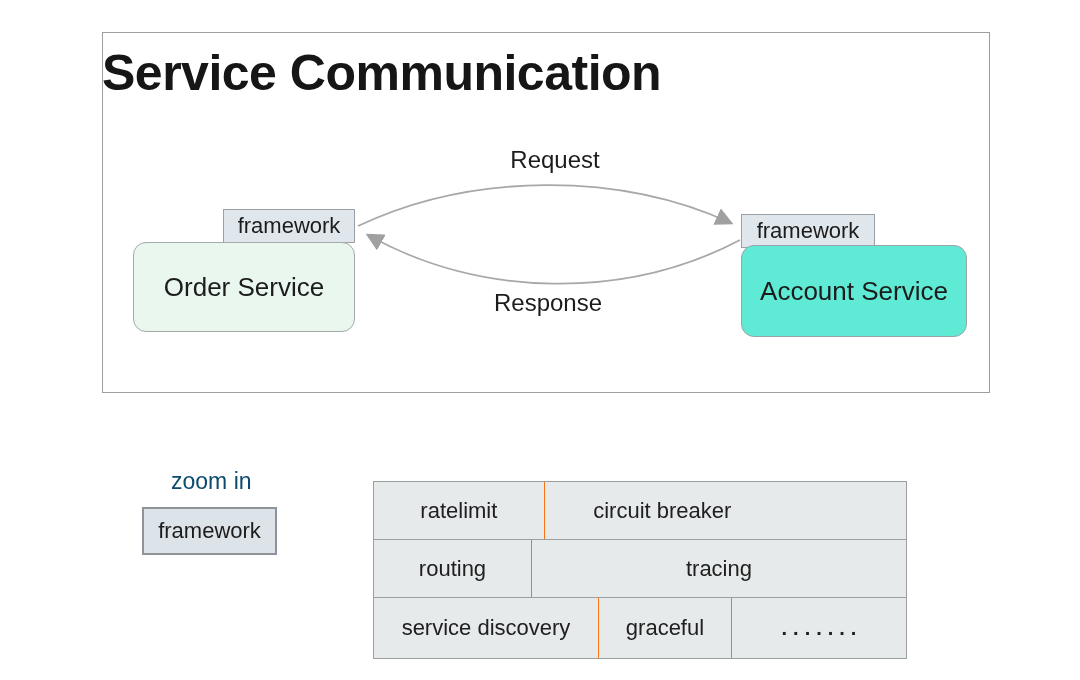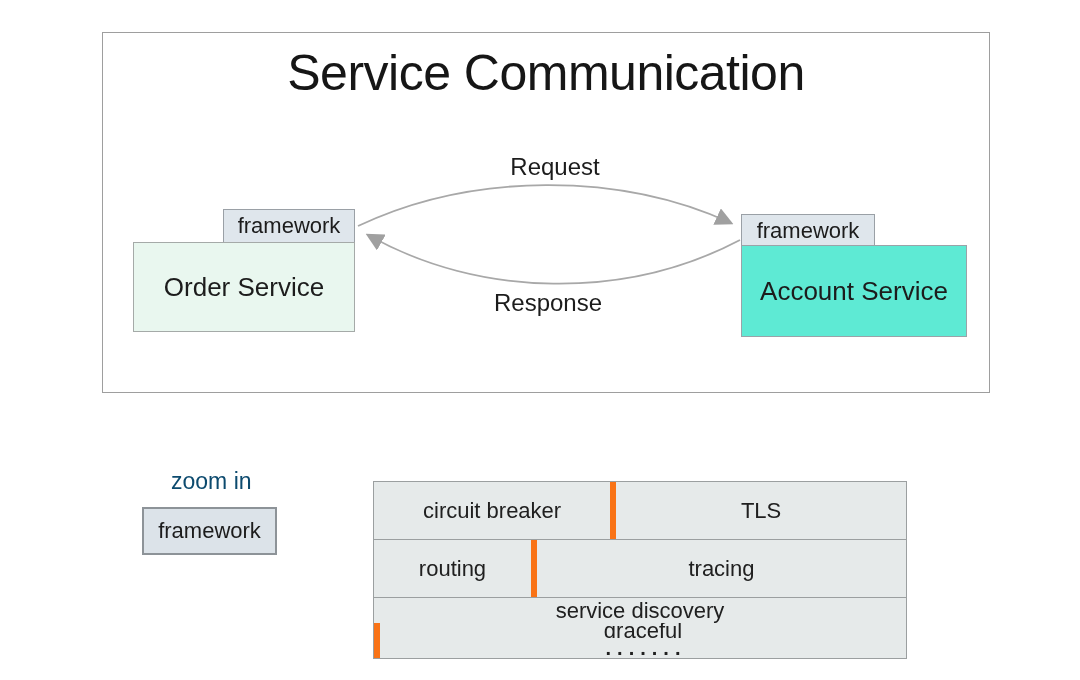--- a/index.html
+++ b/index.html
@@ -8,67 +8,67 @@
 
   .abs { position: absolute; }
 
   
   .panel {
     left: 102px; top: 32px; width: 888px; height: 361px;
     border: 1.5px solid #9e9e9e; background: #ffffff;
   }
   .title {
     left: 102px; top: 44px; width: 888px;
-    text-align: center; font-size: 50px; font-weight: 400;
+    font-size: 50px; font-weight: 700;
     letter-spacing: -0.5px; color: #161616;
   }
 
   .svc-tab {
     height: 34px; background: #dfe6ec; border: 1.5px solid #9aa0a6;
     display: flex; align-items: center; justify-content: center;
     font-size: 22px; color: #1c1c1c; z-index: 2;
   }
   .svc-box {
     display: flex; align-items: center; justify-content: center;
-    font-size: 26px; color: #1c1c1c; z-index: 3;
+    font-size: 26px; color: #1c1c1c; z-index: 3; border-radius: 13px;
   }
   .tab-left  { left: 223px; top: 209px; width: 132px; }
   .box-left  { left: 133px; top: 242px; width: 222px; height: 90px;
                background: #e9f7ef; border: 1.5px solid #a5aaa8; }
   .tab-right { left: 741px; top: 214px; width: 134px; }
   .box-right { left: 741px; top: 245px; width: 226px; height: 92px;
                background: #5eead4; border: 1.5px solid #9aa3a8; }
 
   .arrows { left: 0; top: 0; width: 1080px; height: 680px; z-index: 4; pointer-events: none; }
 
   .flow-label { font-size: 24px; color: #1c1c1c; text-align: center; z-index: 5; }
-  .lbl-request  { left: 493px; top: 146px; width: 124px; margin-top: 7px; }
+  .lbl-request  { left: 493px; top: 146px; width: 124px; }
   .lbl-response { left: 488px; top: 289px; width: 120px; }
 
   
   .zoom-label { left: 171px; top: 468px; font-size: 23px; color: #0c4a6e; }
   .zoom-framework {
     left: 142px; top: 507px; width: 135px; height: 48px;
     background: #dce3e9; border: 2px solid #8d9398;
     display: flex; align-items: center; justify-content: center;
     font-size: 22px; color: #1c1c1c;
   }
 
   .grid {
     left: 373px; top: 481px; width: 534px;
     border: 1px solid #9b9fa0; background: #e6eaea;
   }
   .grid-row { display: flex; width: 100%; }
   .grid-row + .grid-row { border-top: 1px solid #9b9fa0; }
-  .row-1 { height: 57px; } .row-2 { height: 58px; } .row-3 { height: 61px; flex-direction: column; }
+  .row-1 { height: 57px; } .row-2 { height: 58px; } .row-3 { height: 61px; }
   .cell {
     background: #e6eaea; display: flex; align-items: center; justify-content: center;
     font-size: 22px; color: #202020; overflow: hidden;
   }
-  .cell + .cell { border-left: 6px solid #f97316; }
+  .cell + .cell { border-left: 1px solid #f97316; }
   .r1c1 { flex: 0 0 31.9%; } .r1c2 { flex: 0 0 44.4%; } .r1c3 { flex: 1; }
   .r2c1 { flex: 0 0 29.5%; } .r2c2 { flex: 0 0 40.5%; } .r2c3 { flex: 1; }
   .r3c1 { flex: 0 0 42.1%; } .r3c2 { flex: 0 0 25.0%; text-align: right; } .r3c3 { flex: 1; }
   .cell-dots { font-weight: 700; letter-spacing: 6px; font-size: 20px; padding-left: 6px; }
 </style>
 </head>
 <body>
 
 <div class="abs panel"></div>
 
@@ -101,22 +101,22 @@
 <div class="abs flow-label lbl-request">Request</div>
 <div class="abs flow-label lbl-response">Response</div>
 
 <div class="abs zoom-label">zoom in</div>
 <div class="abs zoom-framework">
   <span>framework</span>
 </div>
 
 <div class="abs grid">
   <div class="grid-row row-1">
+    <div class="cell r1c1">ratelimit</div>
     <div class="cell r1c2">circuit breaker</div>
-    <div class="cell r1c3">TLS</div>
   </div>
   <div class="grid-row row-2">
     <div class="cell r2c1">routing</div>
     <div class="cell r2c3">tracing</div>
   </div>
   <div class="grid-row row-3">
     <div class="cell r3c1">service discovery</div>
     <div class="cell r3c2">graceful</div>
     <div class="cell r3c3 cell-dots">.......</div>
   </div>

